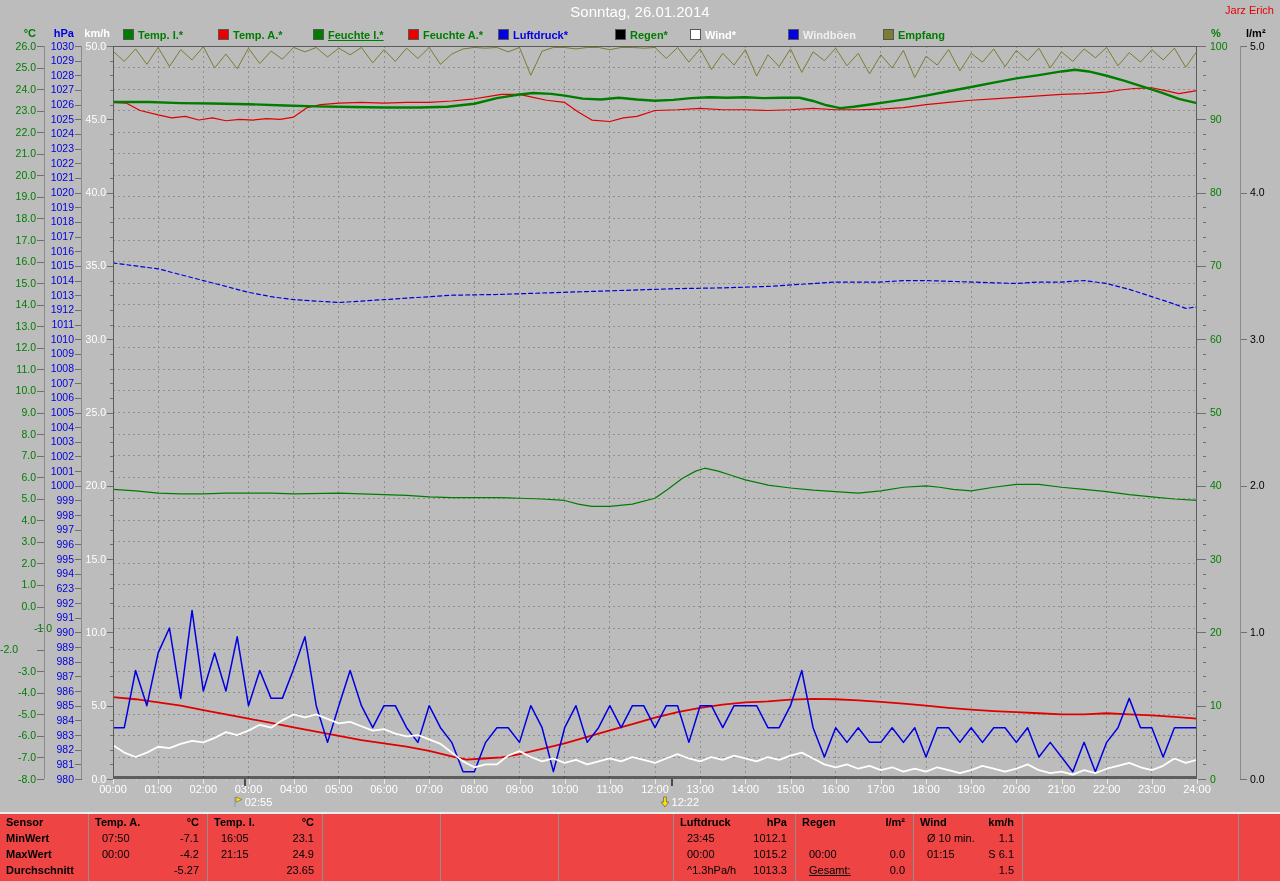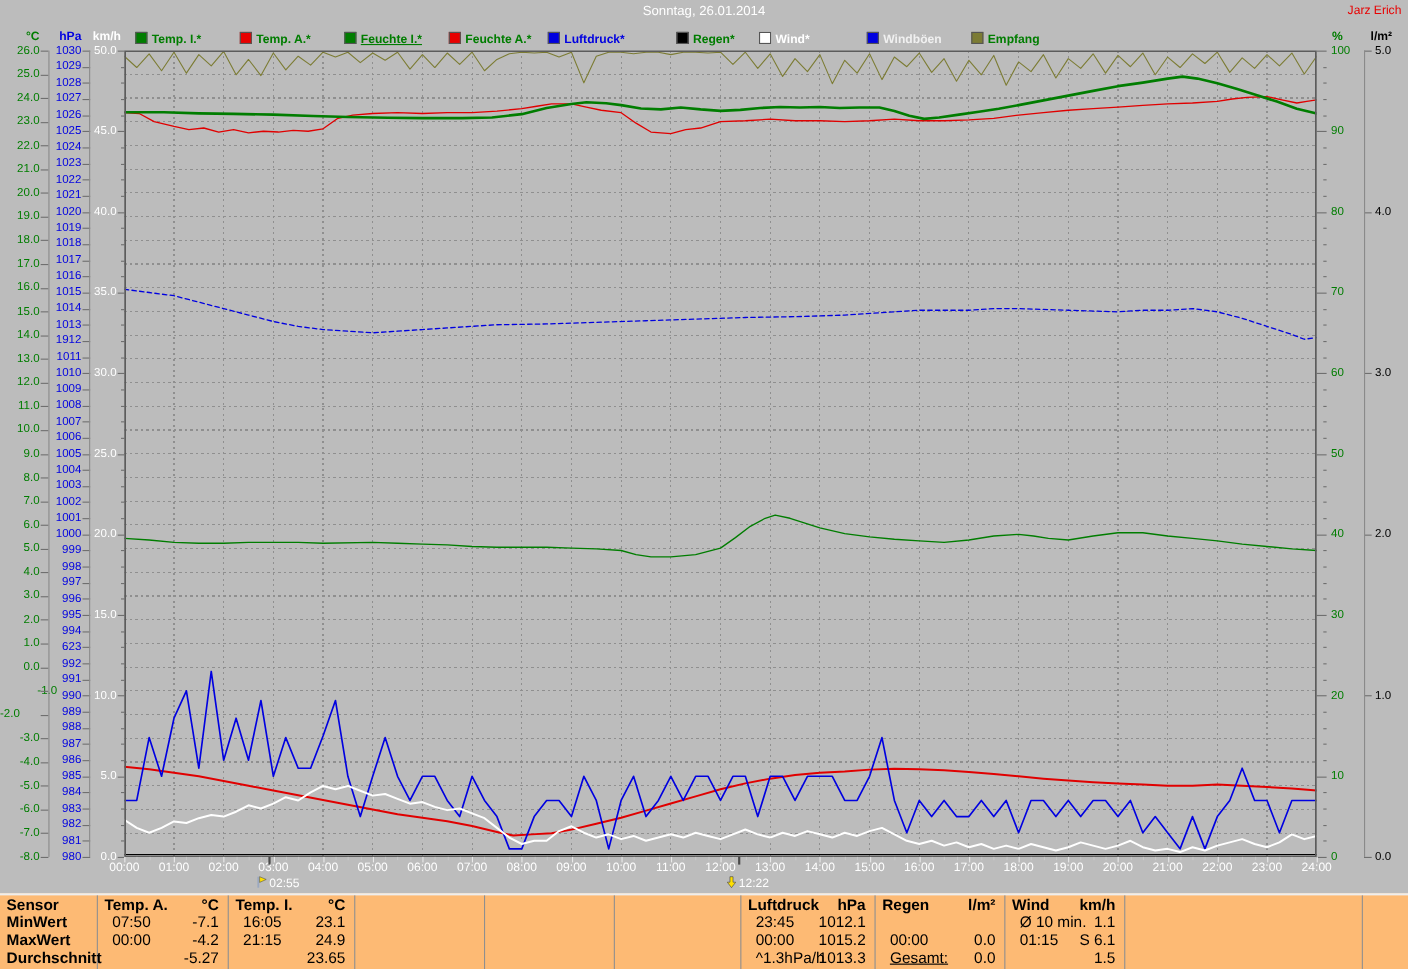--- a/index.html
+++ b/index.html
@@ -2,36 +2,36 @@
 <html><head>
 <meta charset="utf-8">
 <style>
   html,body{margin:0;padding:0;background:#888;}
   .screen{
     position:relative;width:1280px;height:881px;background:#bcbcbc;
     font-family:"Liberation Sans",sans-serif;overflow:hidden;
     -webkit-font-smoothing:none;
   }
   .title{position:absolute;top:3px;left:0;width:100%;text-align:center;
-    color:#ffffff;font-size:12px;white-space:nowrap;}
+    color:#ffffff;font-size:15px;white-space:nowrap;}
   .station{position:absolute;top:4px;right:6px;color:#e80000;font-size:11px;white-space:nowrap;}
   .legend-item{position:absolute;top:29px;height:12px;white-space:nowrap;font-size:11px;font-weight:bold;}
   .legend-sq{display:inline-block;width:9px;height:9px;border:1px solid #555;vertical-align:-1px;margin-right:4px;}
   .axhdr{position:absolute;top:27px;font-size:11px;font-weight:bold;white-space:nowrap;}
   .ticklbl{position:absolute;font-size:10.5px;line-height:11px;white-space:nowrap;}
   .tick{position:absolute;height:1px;background:#6f6f6f;}
   .vline{position:absolute;width:1px;background:#8a8a8a;}
   .timelbl{position:absolute;top:783px;width:44px;text-align:center;color:#ffffff;font-size:11px;white-space:nowrap;}
   .htick{position:absolute;top:779px;width:1px;height:5px;background:#e8e8e8;}
   .qtick{position:absolute;top:779px;width:1px;height:3px;background:#c8c8c8;}
   .mtick{position:absolute;top:779px;width:2px;height:7px;background:#4a4a4a;}
   .marker{position:absolute;top:796px;height:14px;color:#ffffff;font-size:11px;white-space:nowrap;}
   .marker svg{vertical-align:-2px;margin-right:2px;}
-  .stats{position:absolute;left:0;top:812px;width:1280px;height:69px;background:#fdba74;
-    border-top:2px solid #eeeeee;box-sizing:border-box;font-size:14px;color:#000;}
+  .stats{position:absolute;left:0;top:812px;width:1280px;height:69px;background:#ef4444;
+    border-top:2px solid #eeeeee;box-sizing:border-box;font-size:11px;color:#000;}
   .stats .sep{position:absolute;top:0;width:1px;height:67px;background:#8f8f8f;}
   .cell{position:absolute;height:15px;line-height:15px;white-space:nowrap;}
   .bold{font-weight:bold;}
   .r{text-align:right;}
 </style>
 </head>
 <body>
 
 <div class="screen">
   <div class="title">Sonntag, 26.01.2014</div>

